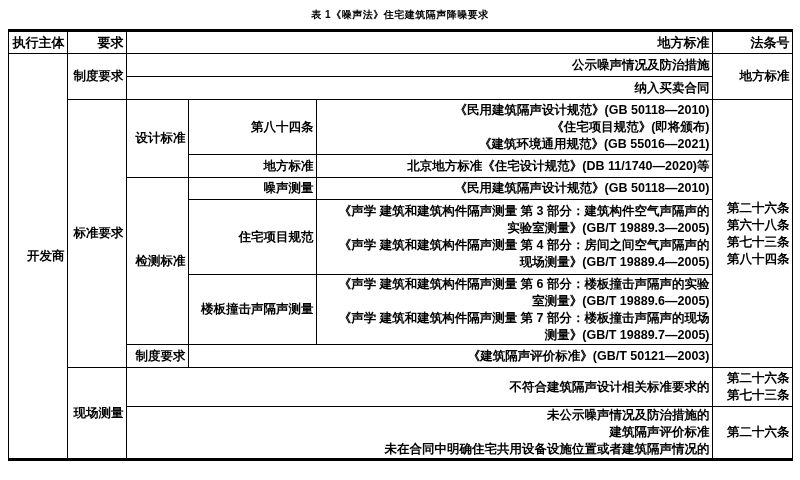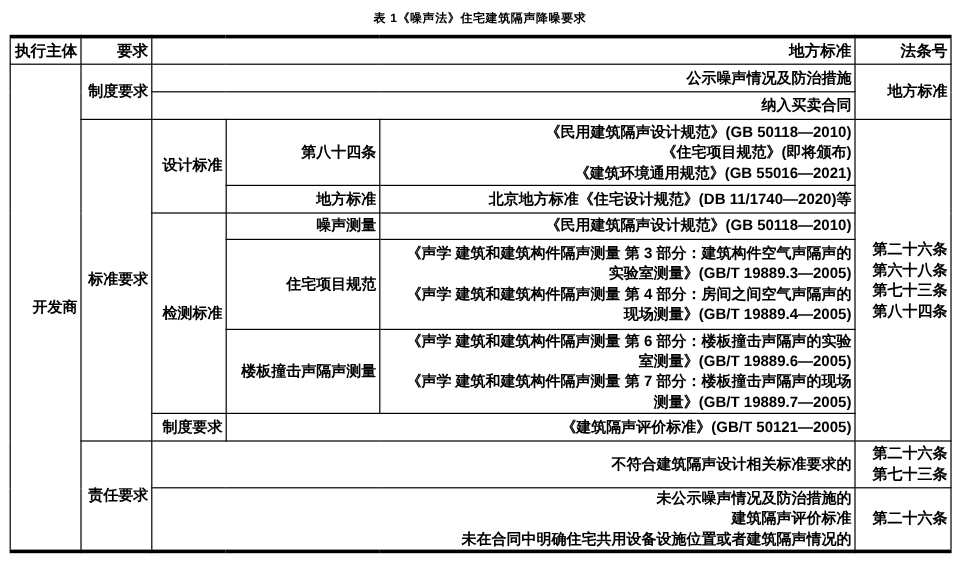--- a/index.html
+++ b/index.html
@@ -108,25 +108,25 @@
     <tr style="height:70px">
       <td>楼板撞击声隔声测量</td>
       <td>《声学 建筑和建筑构件隔声测量 第 6 部分：楼板撞击声隔声的实验
 室测量》(GB/T 19889.6—2005)
 《声学 建筑和建筑构件隔声测量 第 7 部分：楼板撞击声隔声的现场
 测量》(GB/T 19889.7—2005)</td>
     </tr>
 
     <tr style="height:23px">
       <td>制度要求</td>
-      <td colspan="2">《建筑隔声评价标准》(GB/T 50121—2005)</td>
+      <td colspan="2">《建筑隔声评价标准》(GB/T 50121—2003)</td>
     </tr>
 
     <tr style="height:39px">
-      <td rowspan="2">责任要求</td>
+      <td rowspan="2">现场测量</td>
       <td colspan="3">不符合建筑隔声设计相关标准要求的</td>
       <td>第二十六条
 第七十三条</td>
     </tr>
 
     <tr style="height:53px">
       <td colspan="3">未公示噪声情况及防治措施的
 建筑隔声评价标准
 未在合同中明确住宅共用设备设施位置或者建筑隔声情况的</td>
       <td>第二十六条</td>

